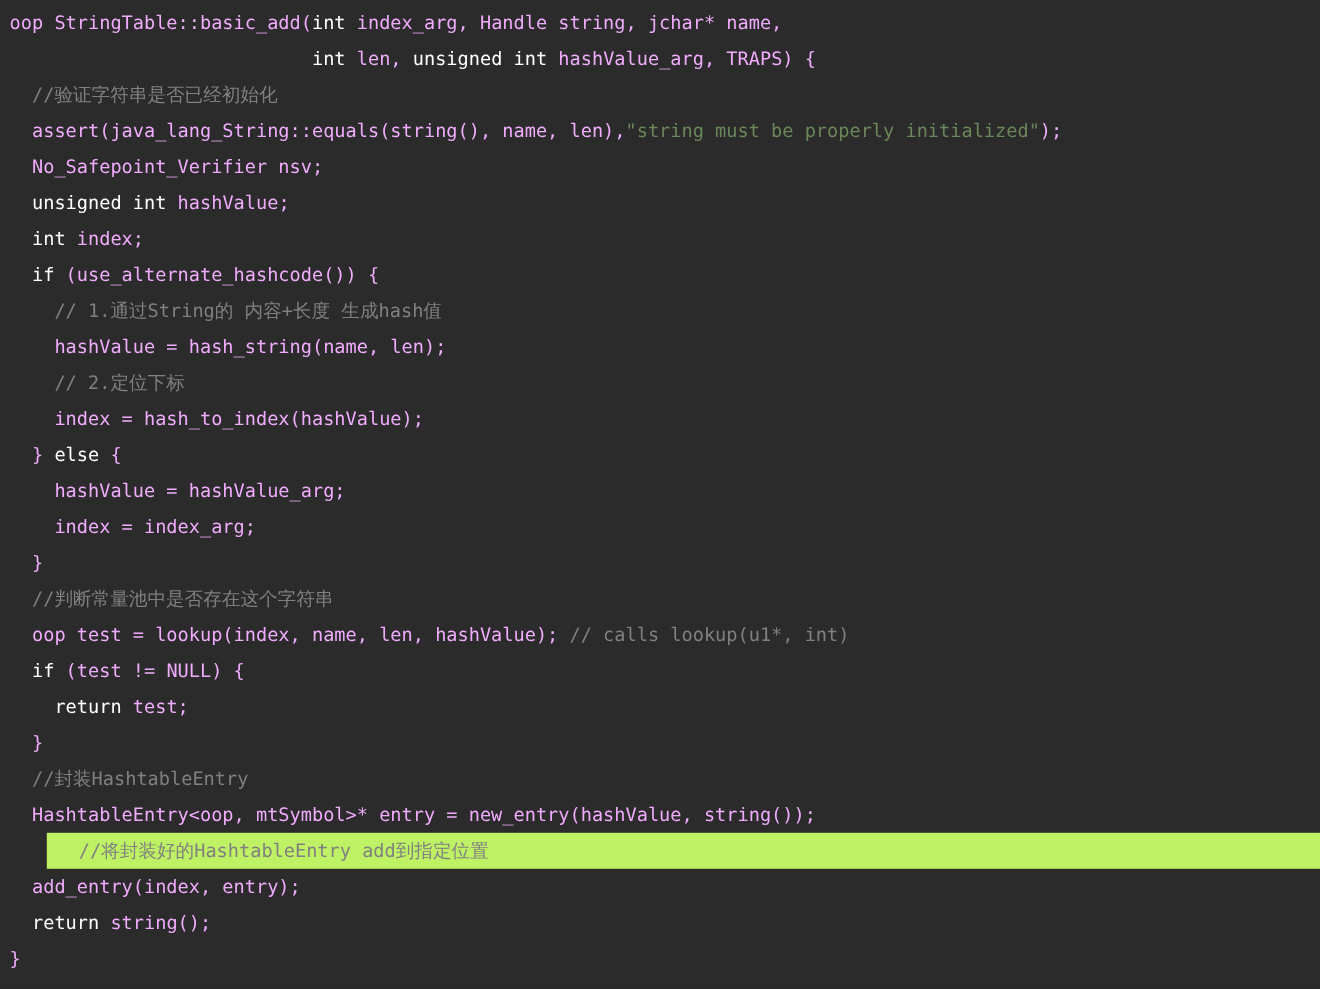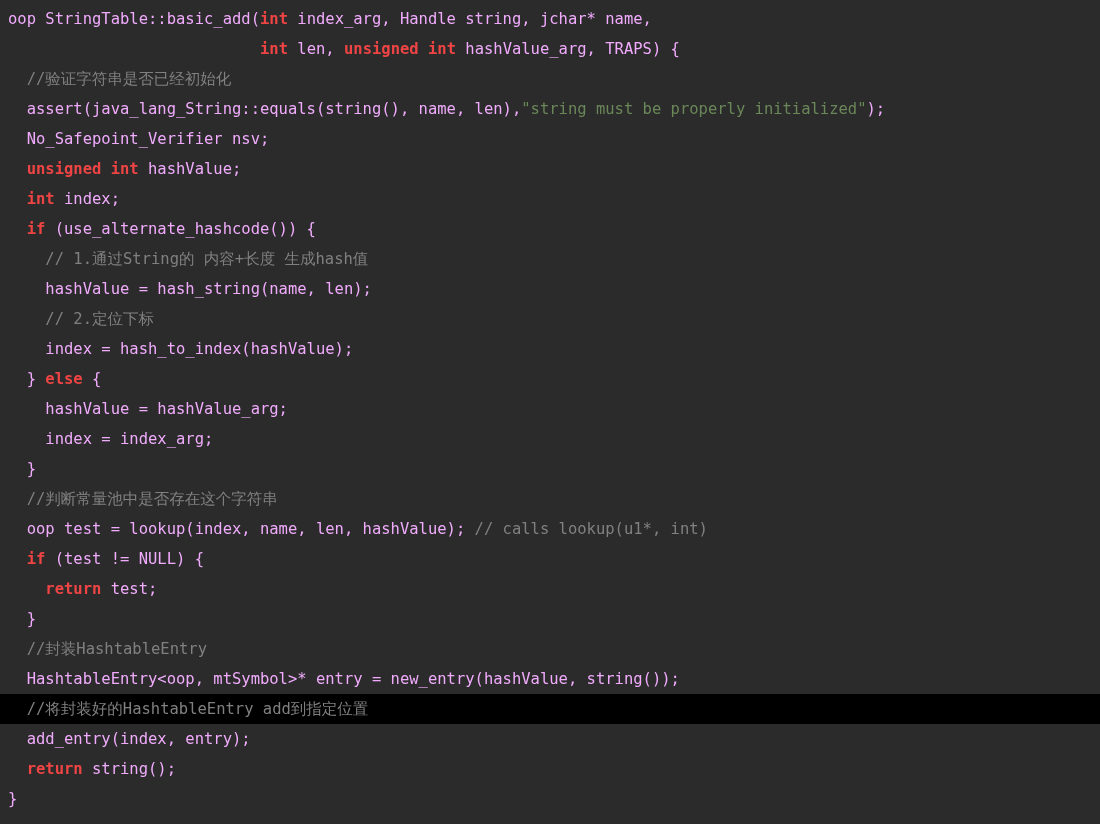--- a/index.html
+++ b/index.html
@@ -17,23 +17,24 @@
   pre {
     margin: 0;
     padding: 4px 0 0 0;
     white-space: pre;
   }
   .line {
     display: block;
     padding-left: 8px;
   }
   .hl {
-    background: #000000;
+    background: #bef264;
+    margin-left: 39px;
   }
-  .kw   { color: #ef4444; font-weight: bold; }         
+  .kw   { color: #ffffff; }         
   .id   { color: #f0abfc; }
   .str  { color: #6a8759; }         
   .cmt  { color: #808080; }
 </style>
 </head>
 <body>
 
 <pre><span class="line"><span class="id">oop StringTable::basic_add(</span><span class="kw">int</span><span class="id"> index_arg, Handle string, jchar* name,</span></span><span class="line"><span class="id">                           </span><span class="kw">int</span><span class="id"> len, </span><span class="kw">unsigned</span><span class="id"> </span><span class="kw">int</span><span class="id"> hashValue_arg, TRAPS) {</span></span><span class="line"><span class="cmt">  //验证字符串是否已经初始化</span></span><span class="line"><span class="id">  assert(java_lang_String::equals(string(), name, len),</span><span class="str">"string must be properly initialized"</span><span class="id">);</span></span><span class="line"><span class="id">  No_Safepoint_Verifier nsv;</span></span><span class="line"><span class="kw">  unsigned</span><span class="id"> </span><span class="kw">int</span><span class="id"> hashValue;</span></span><span class="line"><span class="kw">  int</span><span class="id"> index;</span></span><span class="line"><span class="kw">  if</span><span class="id"> (use_alternate_hashcode()) {</span></span><span class="line"><span class="cmt">    // 1.通过String的 内容+长度 生成hash值</span></span><span class="line"><span class="id">    hashValue = hash_string(name, len);</span></span><span class="line"><span class="cmt">    // 2.定位下标</span></span><span class="line"><span class="id">    index = hash_to_index(hashValue);</span></span><span class="line"><span class="id">  } </span><span class="kw">else</span><span class="id"> {</span></span><span class="line"><span class="id">    hashValue = hashValue_arg;</span></span><span class="line"><span class="id">    index = index_arg;</span></span><span class="line"><span class="id">  }</span></span><span class="line"><span class="cmt">  //判断常量池中是否存在这个字符串</span></span><span class="line"><span class="id">  oop test = lookup(index, name, len, hashValue); </span><span class="cmt">// calls lookup(u1*, int)</span></span><span class="line"><span class="kw">  if</span><span class="id"> (test != NULL) {</span></span><span class="line"><span class="kw">    return</span><span class="id"> test;</span></span><span class="line"><span class="id">  }</span></span><span class="line"><span class="cmt">  //封装HashtableEntry</span></span><span class="line"><span class="id">  HashtableEntry&lt;oop, mtSymbol&gt;* entry = new_entry(hashValue, string());</span></span><span class="line hl"><span class="cmt">  //将封装好的HashtableEntry add到指定位置</span></span><span class="line"><span class="id">  add_entry(index, entry);</span></span><span class="line"><span class="kw">  return</span><span class="id"> string();</span></span><span class="line"><span class="id">}</span></span></pre>
 
 </body></html>

